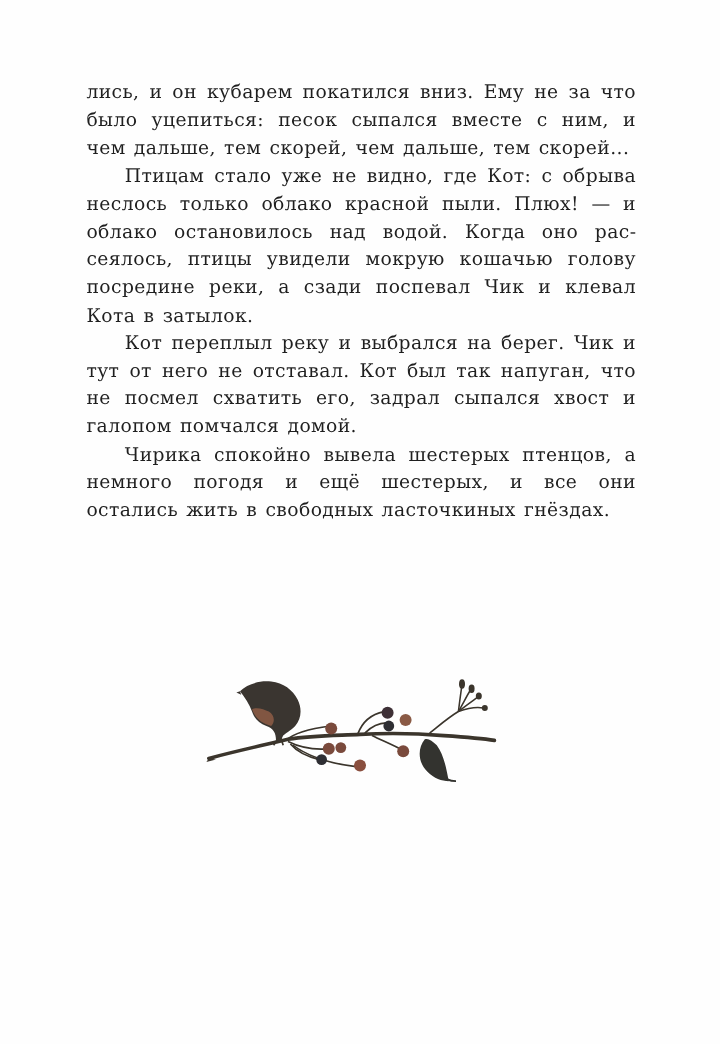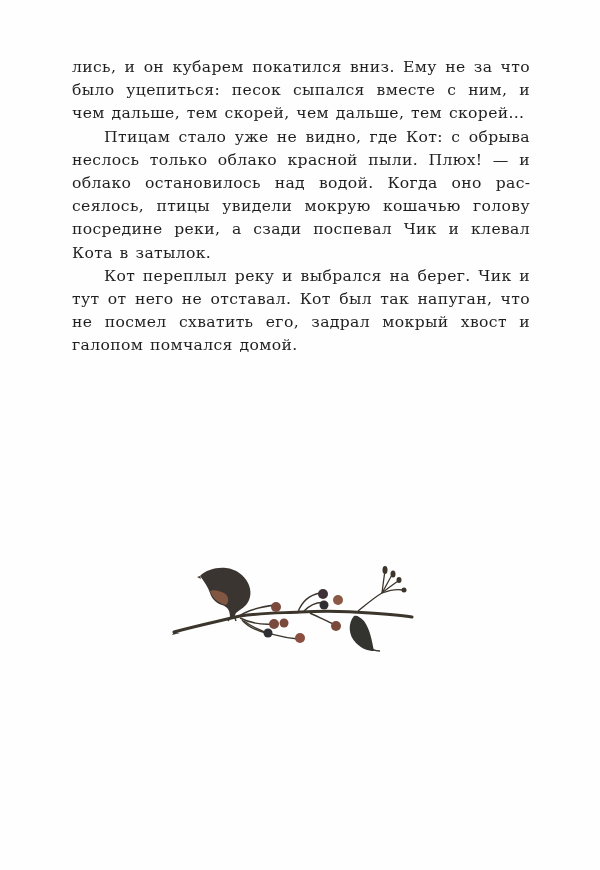--- a/index.html
+++ b/index.html
@@ -10,21 +10,21 @@
     body {
       width: 600px;
       height: 870px;
       position: relative;
       overflow: hidden;
       background: #fefefe;
     }
     .page {
       position: absolute;
       left: 72px;
-      top: 56px;
+      top: 66px;
       width: 458px;
       font-family: "DejaVu Serif", "Liberation Serif", serif;
       font-size: 15.6px;
       line-height: 23.2px;
       color: #1f1f1f;
       letter-spacing: 0.35px;
       word-spacing: 1.5px;
     }
     .para {
       margin: 0;
@@ -42,21 +42,22 @@
       width: 260px;
       height: 120px;
     }
   </style>
 </head>
 <body>
 
 <div class="page">
   <p class="para">лись, и он кубарем покатился вниз. Ему не за что было уцепиться: песок сыпался вместе с ним, и чем дальше, тем скорей, чем дальше, тем скорей...</p>
   <p class="para indent">Птицам стало уже не видно, где Кот: с обрыва неслось только облако красной пыли. Плюх! — и облако остановилось над водой. Когда оно рас­сеялось, птицы увидели мокрую кошачью голову посредине реки, а сзади поспевал Чик и клевал Кота в затылок.</p>
-  <p class="para indent">Кот переплыл реку и выбрался на берег. Чик и тут от него не отставал. Кот был так напуган, что не посмел схватить его, задрал мокрый хвост и галопом помчался домой.</p>
+  <p class="para indent">Кот переплыл реку и выбрался на берег. Чик и тут от него не отставал. Кот был так напуган, что не посмел схватить его, задрал сыпался хвост и галопом помчался домой.</p>
+  <p class="para indent">Чирика спокойно вывела шестерых птенцов, а немного погодя и ещё шестерых, и все они остались жить в свободных ласточкиных гнёздах.</p>
 </div>
 
 <div class="illustration">
   <svg width="260" height="120" viewBox="0 0 260 120">
 
     <path d="M4 79 C 30 72, 50 68, 70 63 C 90 60, 110 60, 130 59 C 150 58, 175 58, 200 60 C 215 61, 230 62, 242 64" stroke="#3b352c" stroke-width="3" fill="none" stroke-linecap="round"></path>
     <path d="M4 79 L 2 82 L 10 80 Z" fill="#3b352c"></path>
 
     <path d="M68 64 C 75 58, 90 54, 105 52" stroke="#3b352c" stroke-width="1.4" fill="none"></path>
     <path d="M70 65 C 80 70, 92 72, 104 71" stroke="#3b352c" stroke-width="1.4" fill="none"></path>

